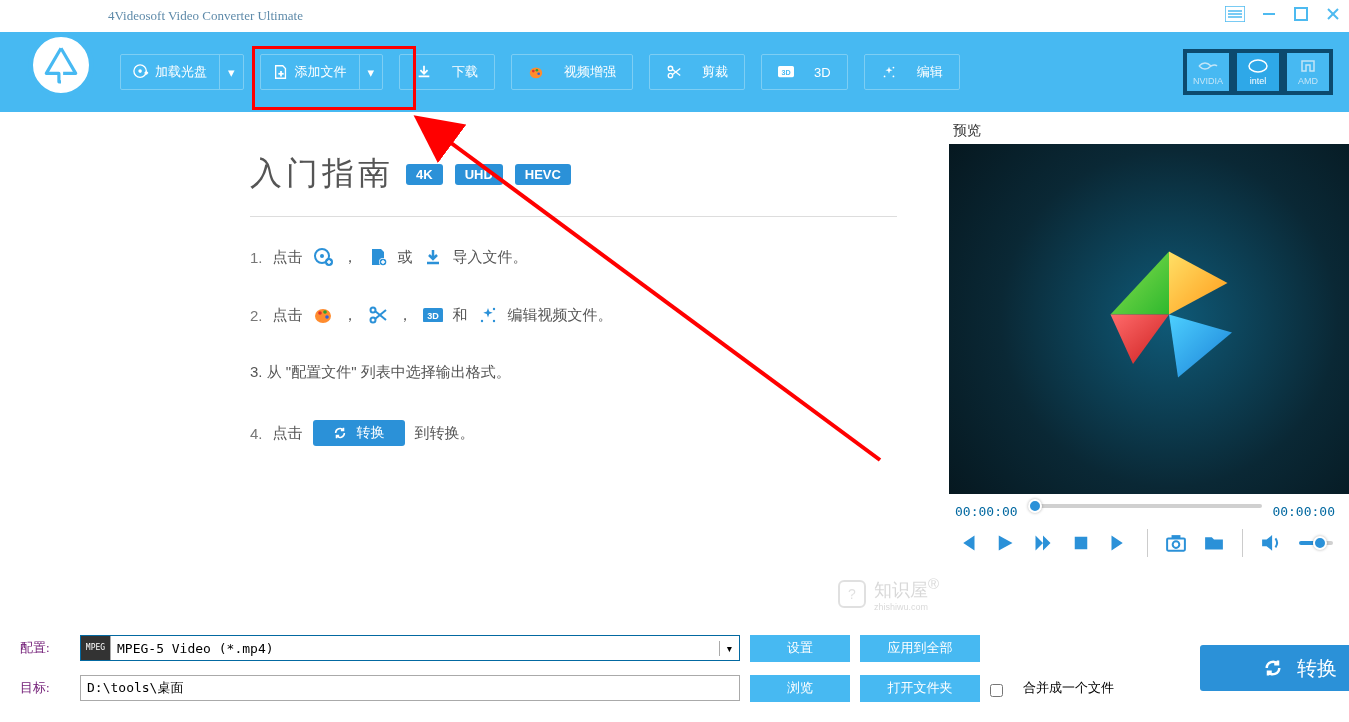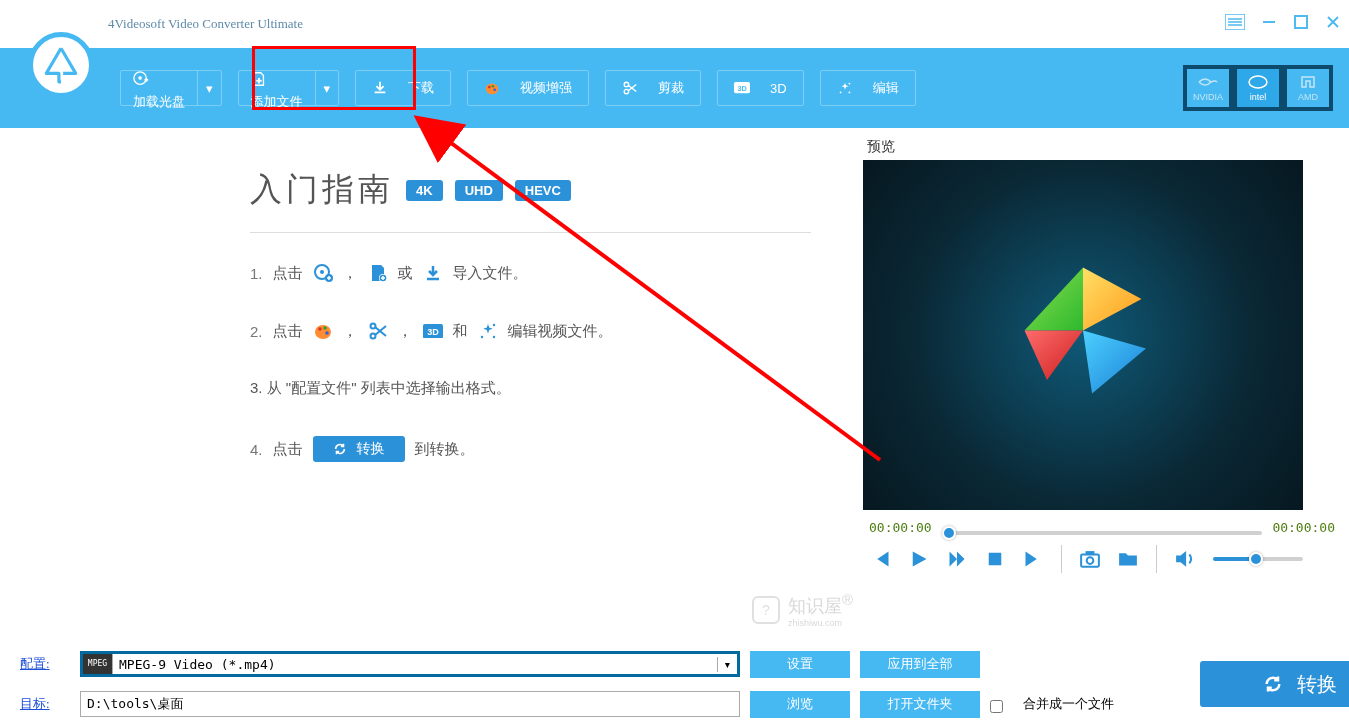--- a/index.html
+++ b/index.html
@@ -5,21 +5,21 @@
 * { margin: 0; padding: 0; box-sizing: border-box; }
 body {
   font-family: "Microsoft YaHei", Arial, sans-serif;
   background: #ffffff;
   width: 1349px;
   height: 722px;
   overflow: hidden;
   position: relative;
 }
 .titlebar {
-  height: 48px;
+  height: 32px;
   display: flex;
   align-items: center;
   padding: 0 8px;
   background: #fff;
 }
 .titlebar .title { font-family: "SimSun", serif; font-size: 13px; color: #5e8aa9; margin-left: 100px; }
 .titlebar .right { margin-left: auto; display: flex; gap: 16px; align-items: center; }
 .titlebar .win-icon { color: #4dbaf0; font-size: 18px; font-weight: bold; cursor: pointer; }
 .toolbar {
   height: 80px;
@@ -49,21 +49,21 @@
   display: flex;
   align-items: center;
   border: 1px solid #7dcef4;
   border-radius: 2px;
   color: #fff;
   font-size: 13px;
   height: 36px;
   background: transparent;
   cursor: pointer;
 }
-.tb-btn .seg { padding: 0 12px; display: flex; gap: 6px; height: 100%; flex-direction: column; }
+.tb-btn .seg { padding: 0 12px; display: flex; align-items: center; gap: 6px; height: 100%; }
 .tb-btn .drop { border-left: 1px solid #7dcef4; padding: 0 8px; display: flex; align-items: center; height: 100%; }
 .tb-icon { width: 16px; height: 16px; display: inline-flex; align-items: center; justify-content: center; }
 .tb-btn.simple { padding: 0 16px; gap: 20px; }
 .highlight-box {
   position: absolute;
   border: 3px solid #ff0000;
   top: 46px;
   left: 252px;
   width: 164px;
   height: 64px;
@@ -86,39 +86,39 @@
 .guide-step .num { color: #777; }
 .step-icon { width: 20px; height: 20px; display: inline-flex; align-items: center; justify-content: center; }
 .convert-pill {
   background: #2b91d8; color: #fff; padding: 4px 20px; border-radius: 3px; display: flex; align-items: center; gap: 10px; font-size: 14px;
 }
 .watermark { position: absolute; right: 10px; bottom: 10px; display: flex; align-items: center; gap: 8px; opacity: 0.25; }
 .watermark-icon { width: 28px; height: 28px; border: 2px solid #888; border-radius: 6px; display: flex; align-items: center; justify-content: center; font-size: 14px; color: #888; }
 .watermark-text { color: #666; }
 .watermark-text .cn { font-size: 18px; }
 .watermark-text .en { font-size: 9px; }
-.preview-panel { width: 486px; padding: 10px 8px 0 0; }
+.preview-panel { width: 400px; padding: 10px 8px 0 0; }
 .preview-label { font-size: 14px; color: #333; margin-bottom: 4px; padding-left: 4px; }
 .preview-video {
   width: 440px; height: 350px; background: radial-gradient(circle at 50% 50%, #0f5a78 0%, #0a2835 60%, #061820 100%);
   display: flex; align-items: center; justify-content: center; position: relative;
 }
 .preview-video svg { width: 180px; height: 180px; }
-.scrub-row { display: flex; align-items: flex-end; gap: 10px; padding: 10px 6px; font-family: "SimSun", monospace; font-size: 13px; color: #4d7c0f; }
+.scrub-row { display: flex; align-items: flex-start; gap: 10px; padding: 10px 6px; font-family: "SimSun", monospace; font-size: 13px; color: #0369a1; }
 .scrub-track { flex: 1; height: 4px; background: #d0d0d0; border-radius: 2px; position: relative; }
 .scrub-thumb { position: absolute; left: 0; top: -5px; width: 14px; height: 14px; background: #2b91d8; border-radius: 50%; border: 2px solid #fff; box-shadow: 0 0 3px rgba(0,0,0,.3); }
 .player-ctrls { display: flex; align-items: center; gap: 18px; padding: 0 8px; color: #2b91d8; }
 .pc-btn { width: 20px; height: 20px; cursor: pointer; display: flex; align-items: center; justify-content: center; }
 .pc-sep { width: 1px; height: 28px; background: #ccc; }
 .vol-track { flex: 1; height: 4px; background: linear-gradient(to right, #2b91d8 40%, #d0d0d0 40%); border-radius: 2px; position: relative; max-width: 90px; }
 .vol-thumb { position: absolute; left: 40%; top: -5px; width: 14px; height: 14px; background: #2b91d8; border-radius: 50%; border: 2px solid #fff; box-shadow: 0 0 3px rgba(0,0,0,.3);}
 .bottom { padding: 10px 20px; display: grid; grid-template-columns: 50px 660px 100px 120px 200px 200px; grid-template-rows: 32px 32px; gap: 8px 10px; align-items: center; font-size: 13px; }
-.bottom .lbl { font-family: "SimSun", serif; color: #1d4ed8; text-decoration: underline; }
+.bottom .lbl { font-family: "SimSun", serif; color: #701a75; }
 .profile-select {
-  display: flex; align-items: center; border: 3px solid #0369a1; height: 26px; font-family: "SimSun", monospace; font-size: 13px;
+  display: flex; align-items: center; border: 1px solid #0369a1; height: 26px; font-family: "SimSun", monospace; font-size: 13px;
 }
 .profile-select .ico { width: 30px; display: flex; justify-content: center; background: #333; color: #fff; font-size: 8px; height: 100%; align-items: center; border-right: 1px solid #aaa; line-height: 1; text-align: center;}
 .profile-select .txt { flex: 1; padding: 0 6px; }
 .profile-select .dd { width: 20px; border-left: 1px solid #aaa; text-align: center; }
 .dest-input { border: 1px solid #aaa; height: 26px; padding: 0 6px; font-family: "SimSun", monospace; font-size: 13px; }
 .sm-btn { background: #47b9f2; color: #fff; border: none; height: 27px; font-size: 13px; cursor: pointer; }
 .merge-check { display: flex; align-items: flex-end; gap: 20px; }
 .convert-big {
   grid-column: 6; grid-row: 1 / span 2; background: #2b91d8; color: #fff; display: flex; align-items: center; justify-content: center;
   gap: 14px; height: 46px; font-size: 20px; border-radius: 3px; cursor: pointer; align-self: center;
@@ -460,21 +460,21 @@
           <div class="vol-thumb"></div>
         </div>
     </div>
   </div>
 </div>
 
 <div class="bottom">
   <span class="lbl">配置:</span>
   <div class="profile-select">
     <span class="ico">MPEG</span>
-    <span class="txt">MPEG-9 Video (*.mp4)</span>
+    <span class="txt">MPEG-5 Video (*.mp4)</span>
     <span class="dd">▾</span>
   </div>
   <button class="sm-btn">设置</button>
   <button class="sm-btn">应用到全部</button>
   <span></span>
   <div class="convert-big">
     <svg width="20" height="20" viewBox="0 0 16 16">
         <path d="M3 8 a5 5 0 0 1 9 -3 M13 8 a5 5 0 0 1 -9 3 M12 2 v3 h-3 M4 14 v-3 h3" fill="none" stroke="#fff" stroke-width="2"></path>
       </svg>
     <span>转换</span>

